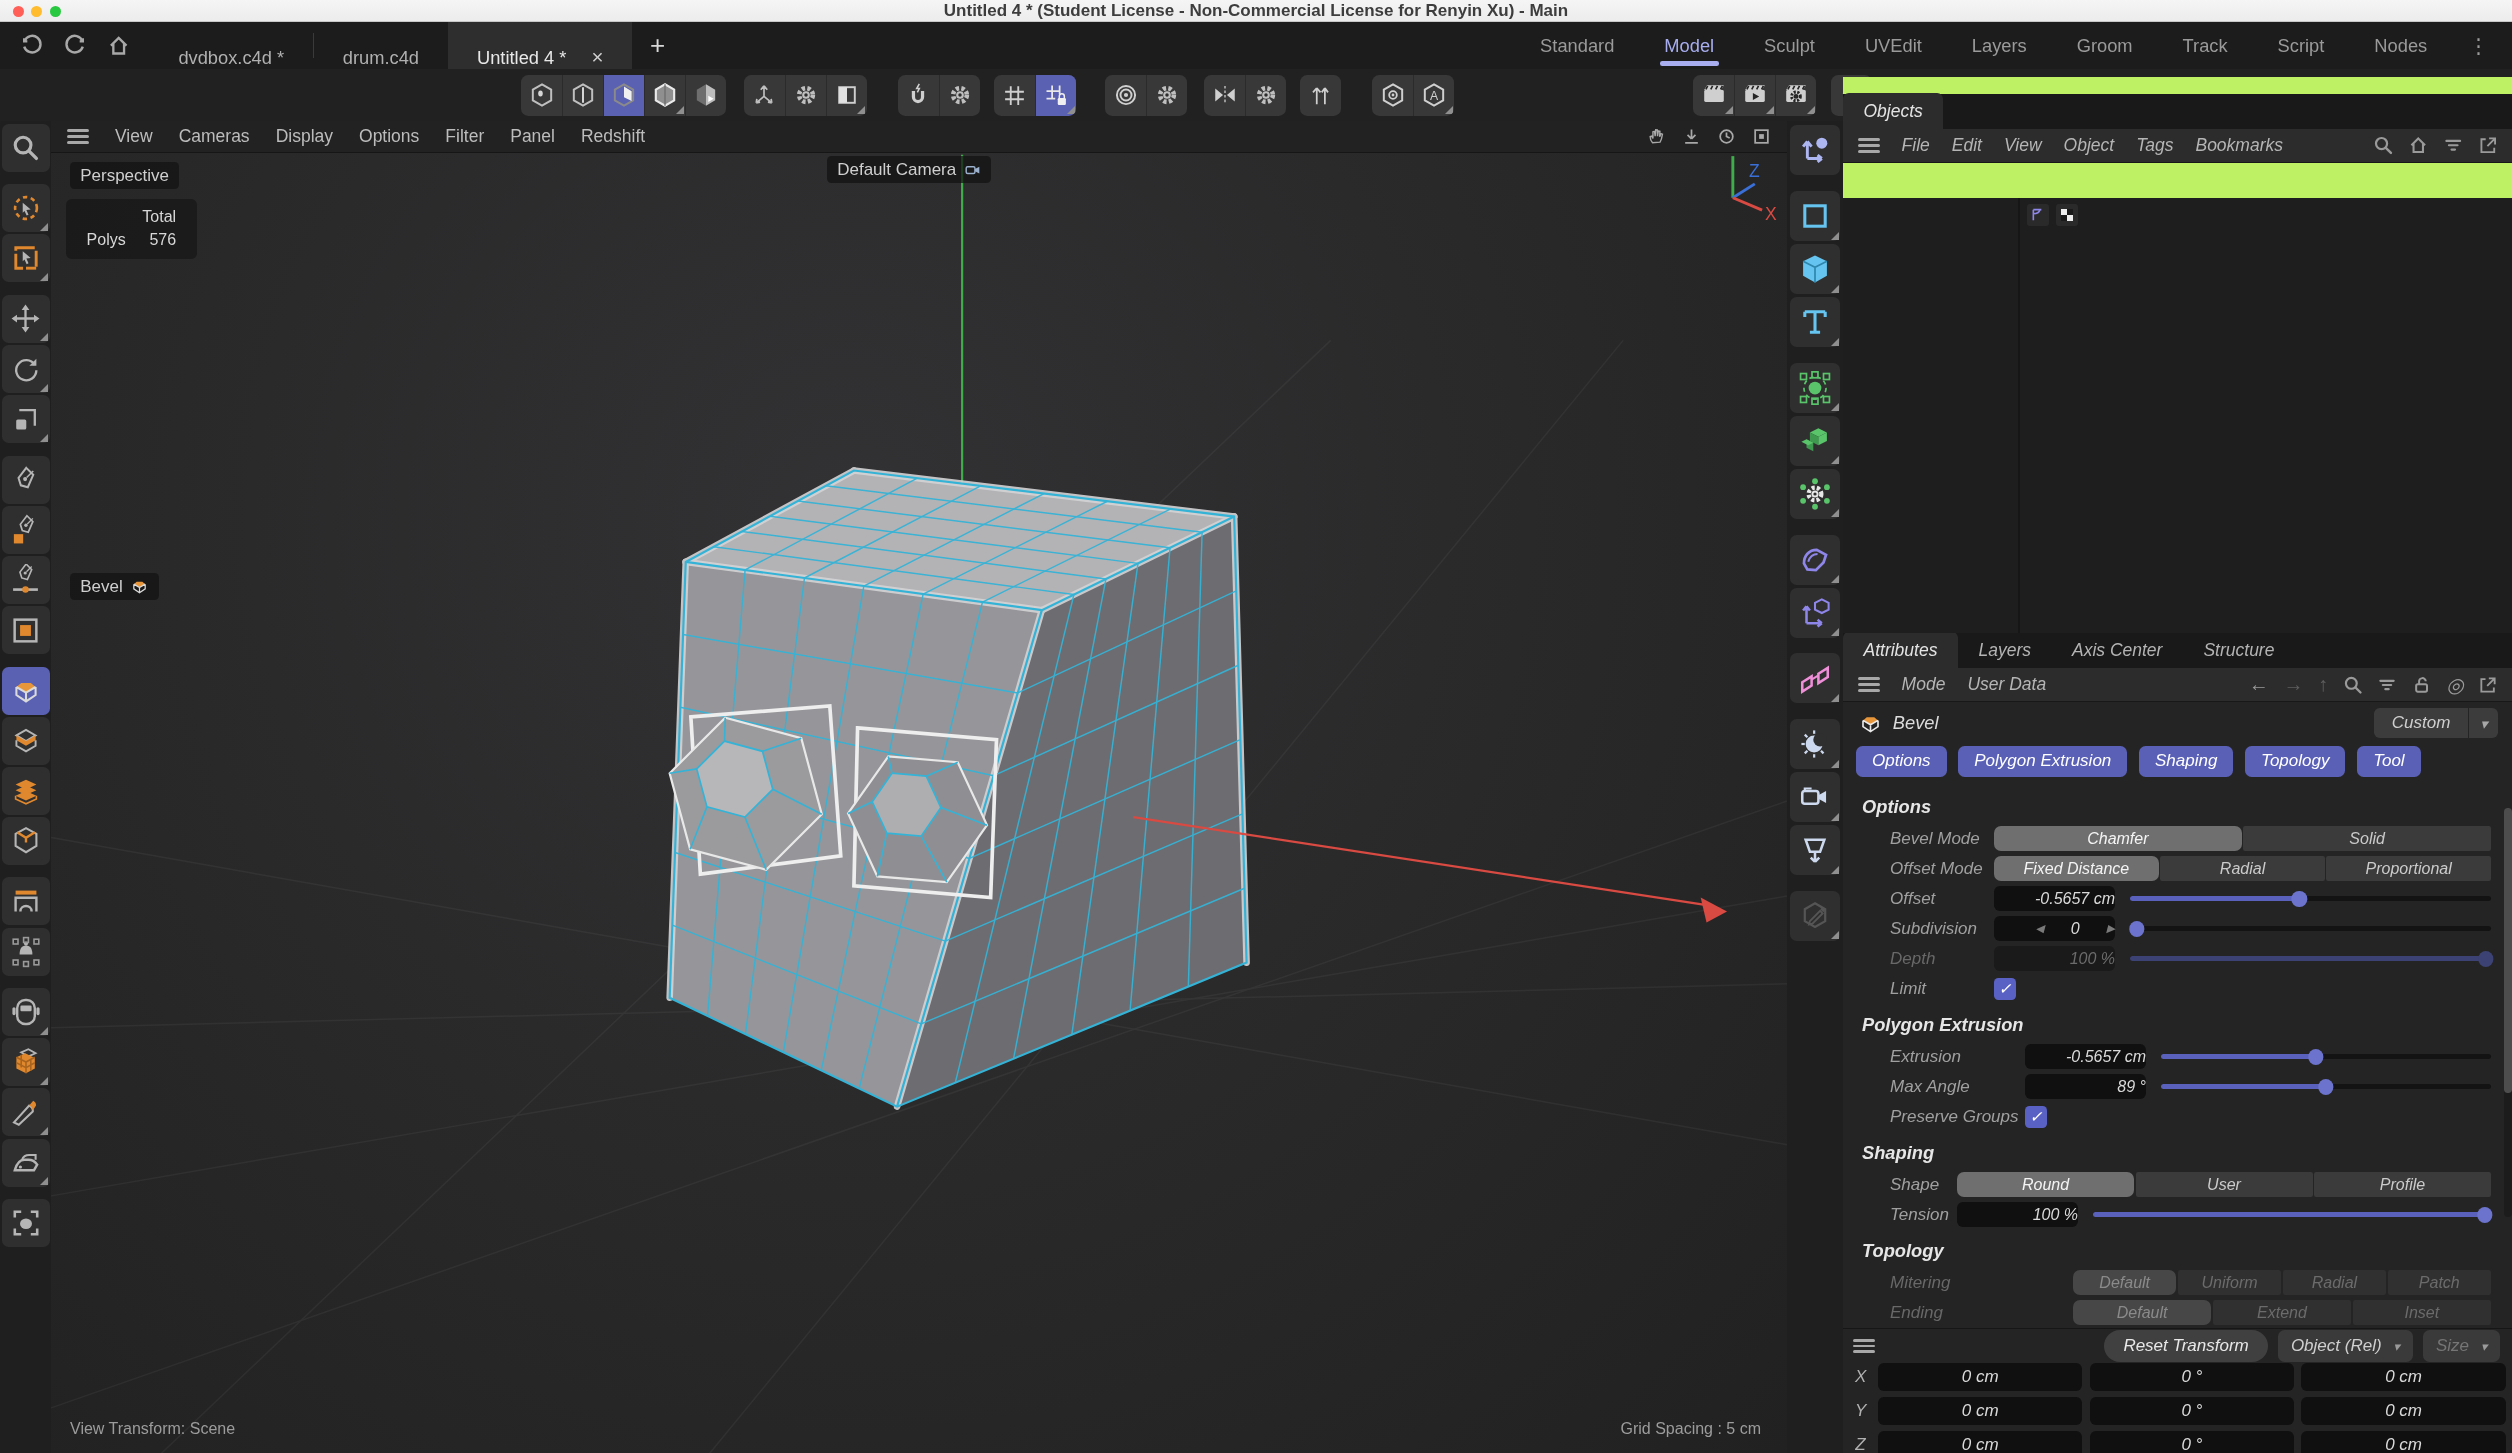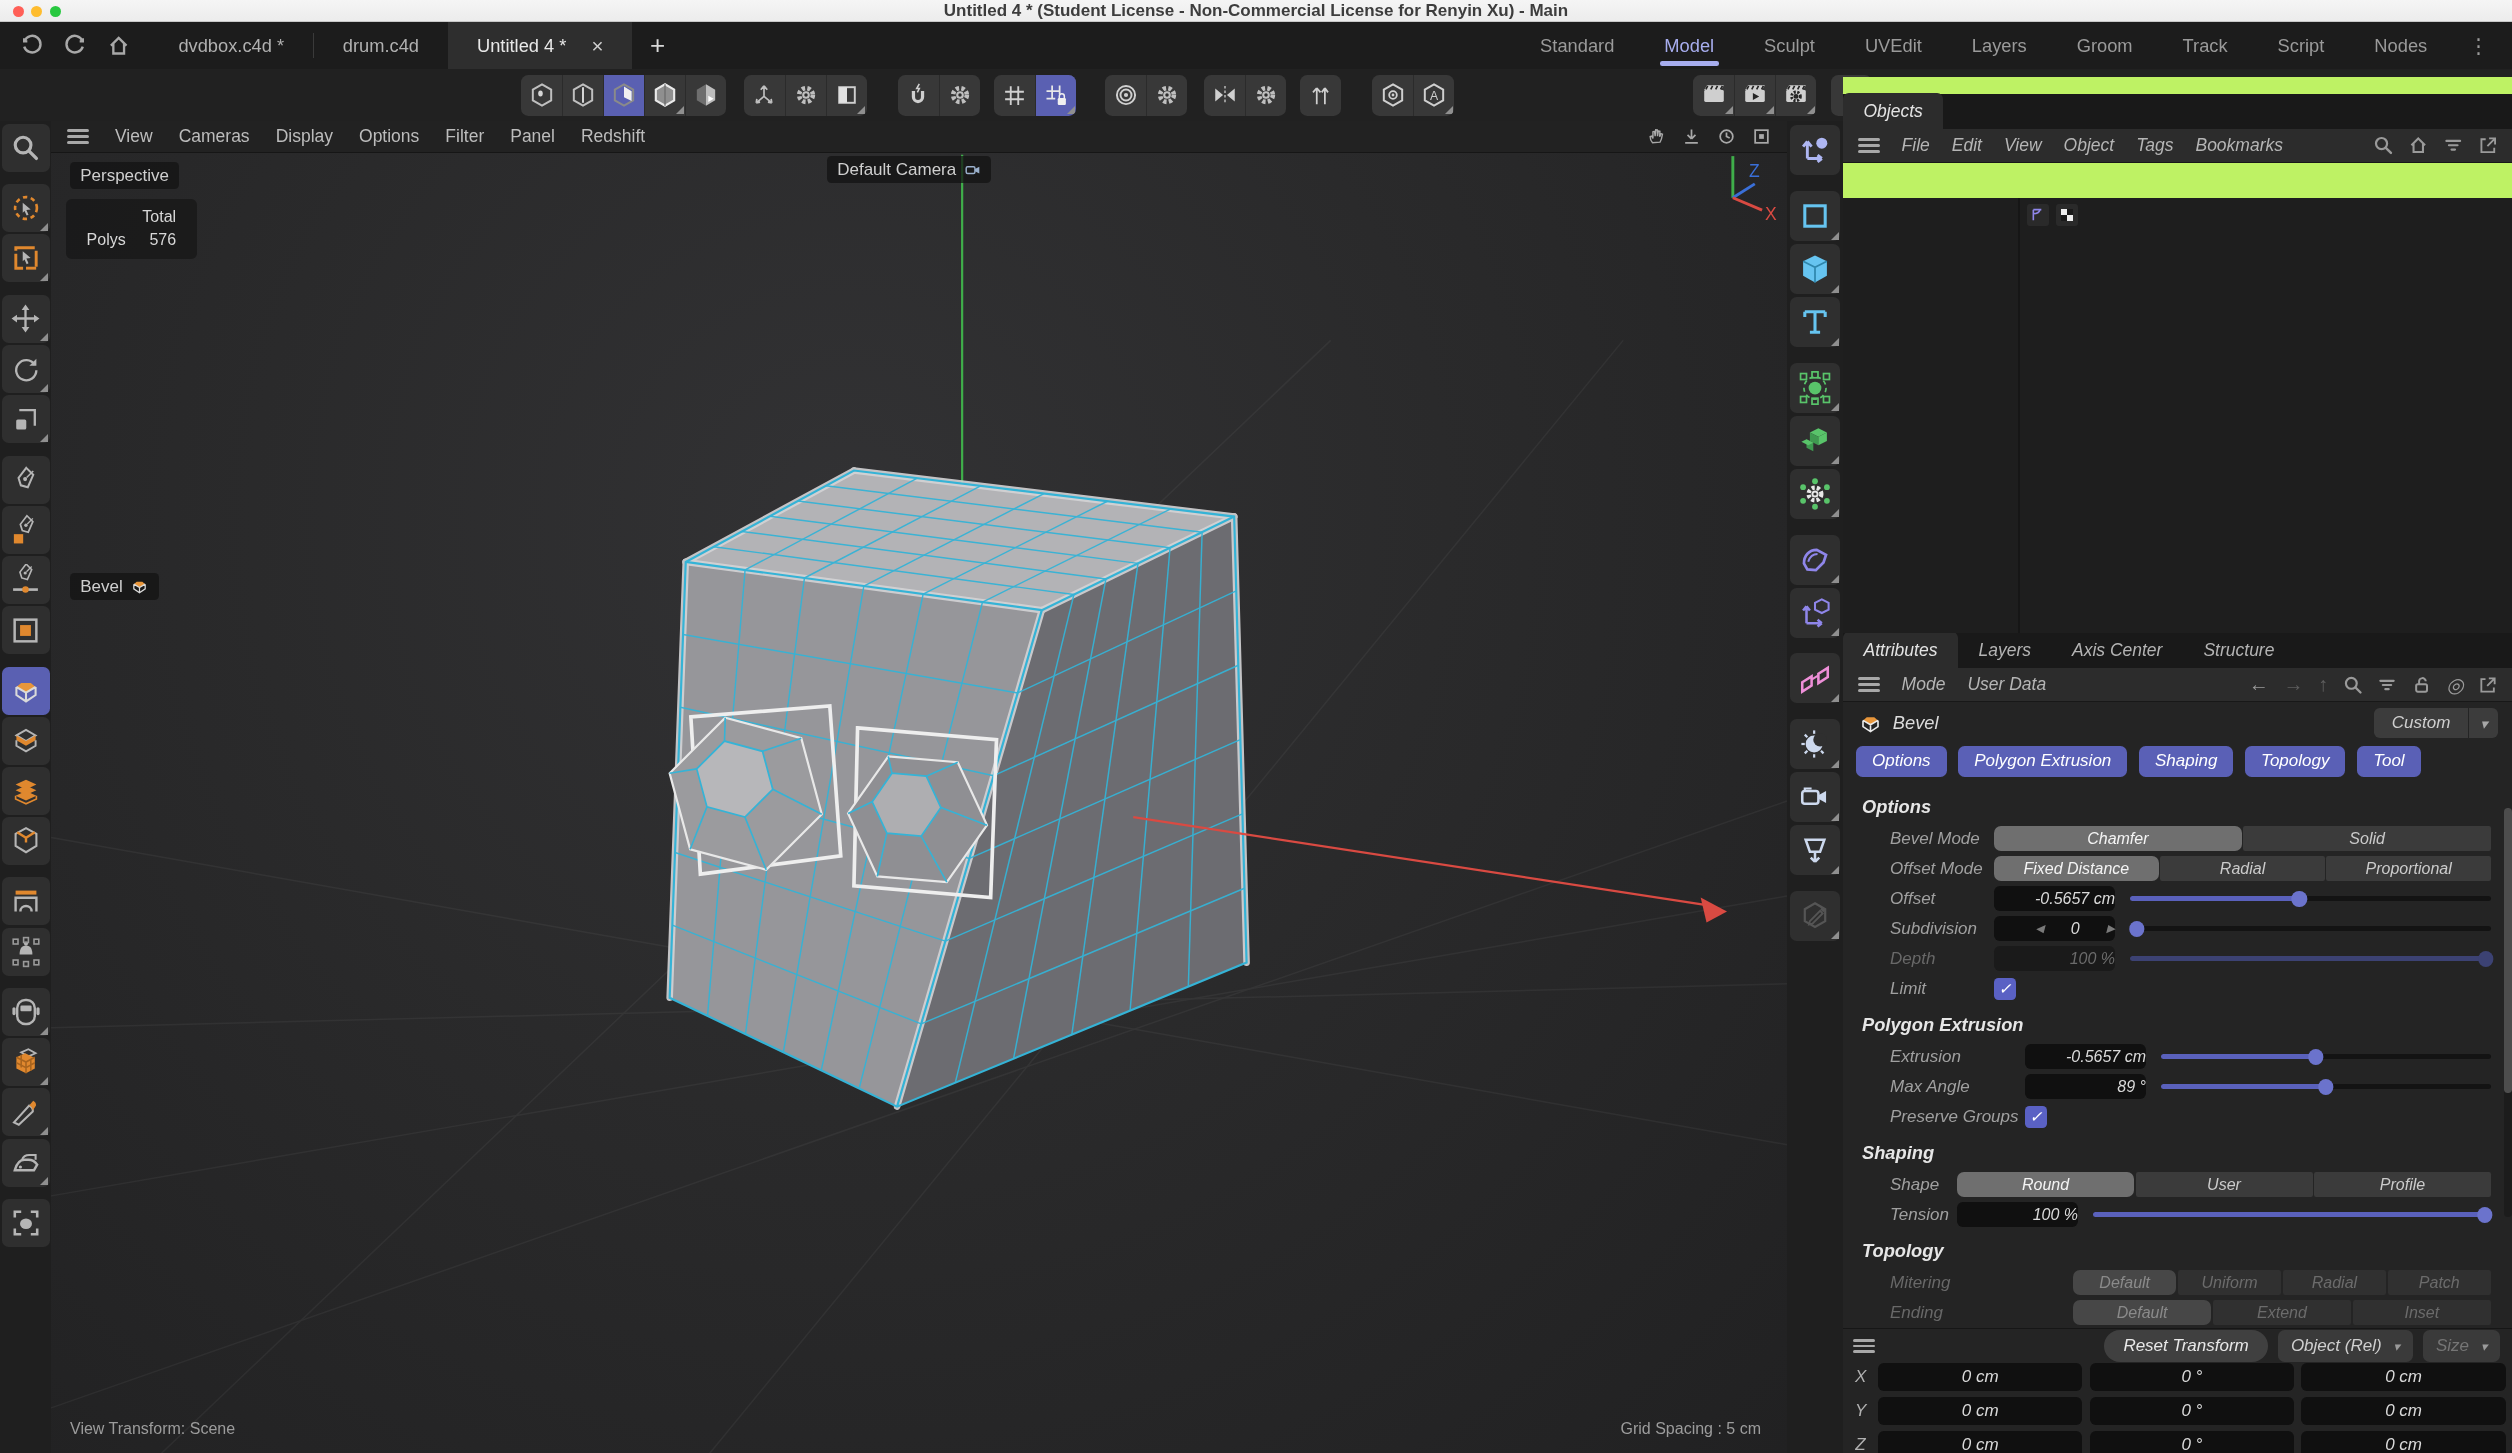--- a/index.html
+++ b/index.html
@@ -11,21 +11,21 @@
     background:linear-gradient(#f5f5f5,#ececec); border-bottom:0.7px solid #c8c8c8;
     display:flex; align-items:center; justify-content:center; }
   #titlebar .title { font-size:17px; font-weight:bold; color:#3d3d3d; }
   .lights { position:absolute; left:13px; top:5.8px; display:flex; gap:7.3px; }
   .light { width:11px; height:11px; border-radius:50%; }
 
   
   #tabbar { position:absolute; left:0; top:22px; width:2512px; height:47px;
     background:#1c1c1c; display:flex; align-items:stretch; color:#a8a8a8; }
   #tabbar .navicons { display:flex; align-items:center; gap:19px; padding:0 19px; }
-  .tab { display:flex; align-items:center; padding:0 29px; font-size:18.3px; color:#b0b0b0; }
+  .tab { display:flex; align-items:flex-end; padding:0 29px; font-size:18.3px; color:#b0b0b0; }
   .tab.active { background:#2e2e2e; color:#e8e8e8; gap:25px; }
   .tab .close { color:#cfcfcf; font-size:20.5px; }
   .vsep { width:0.7px; height:25px; background:#3a3a3a; align-self:center; }
   .newtab { display:flex; align-items:center; padding:0 17.5px; font-size:26px; color:#d8d8d8; }
   #modes { margin-left:auto; display:flex; align-items:stretch; gap:0; padding-right:7.3px; }
   .mode { display:flex; align-items:center; padding:0 25px; font-size:18.3px; color:#9a9a9a; position:relative; }
   .mode.active { color:#a7adee; }
   .mode.active::after { content:""; position:absolute; left:20.5px; right:20.5px; bottom:2.9px; height:5.1px;
     background:#a7adee; border-radius:2.2px; }
   .overflow-dots { display:flex; align-items:center; padding:0 16px; font-size:20.5px; color:#9a9a9a; }

